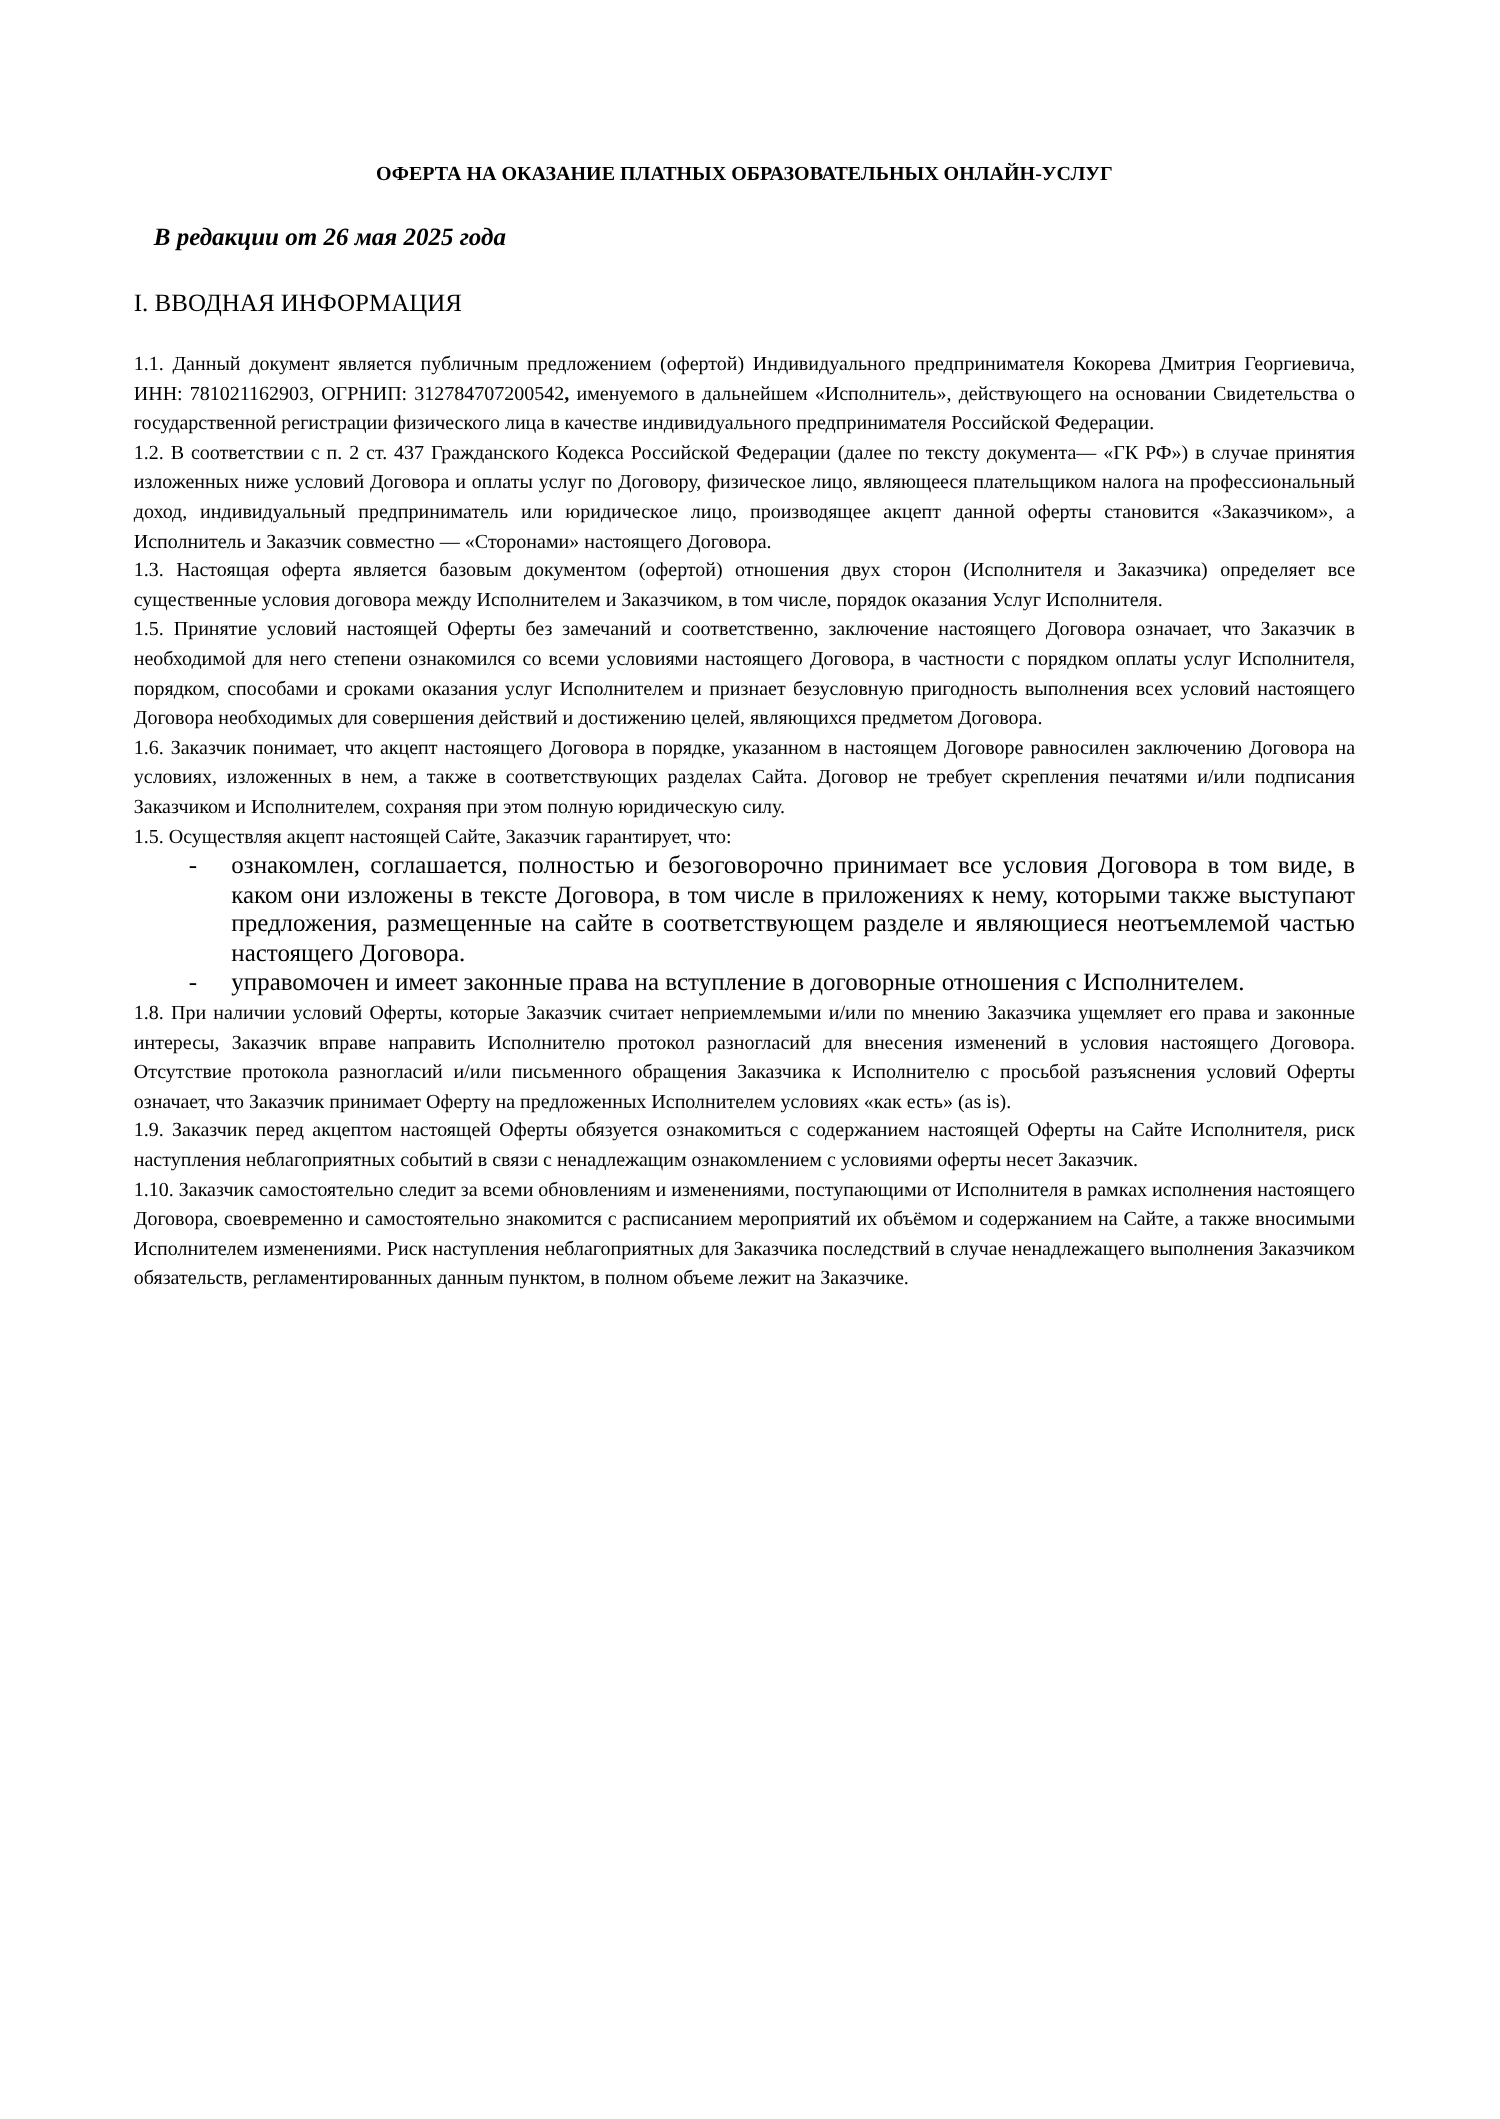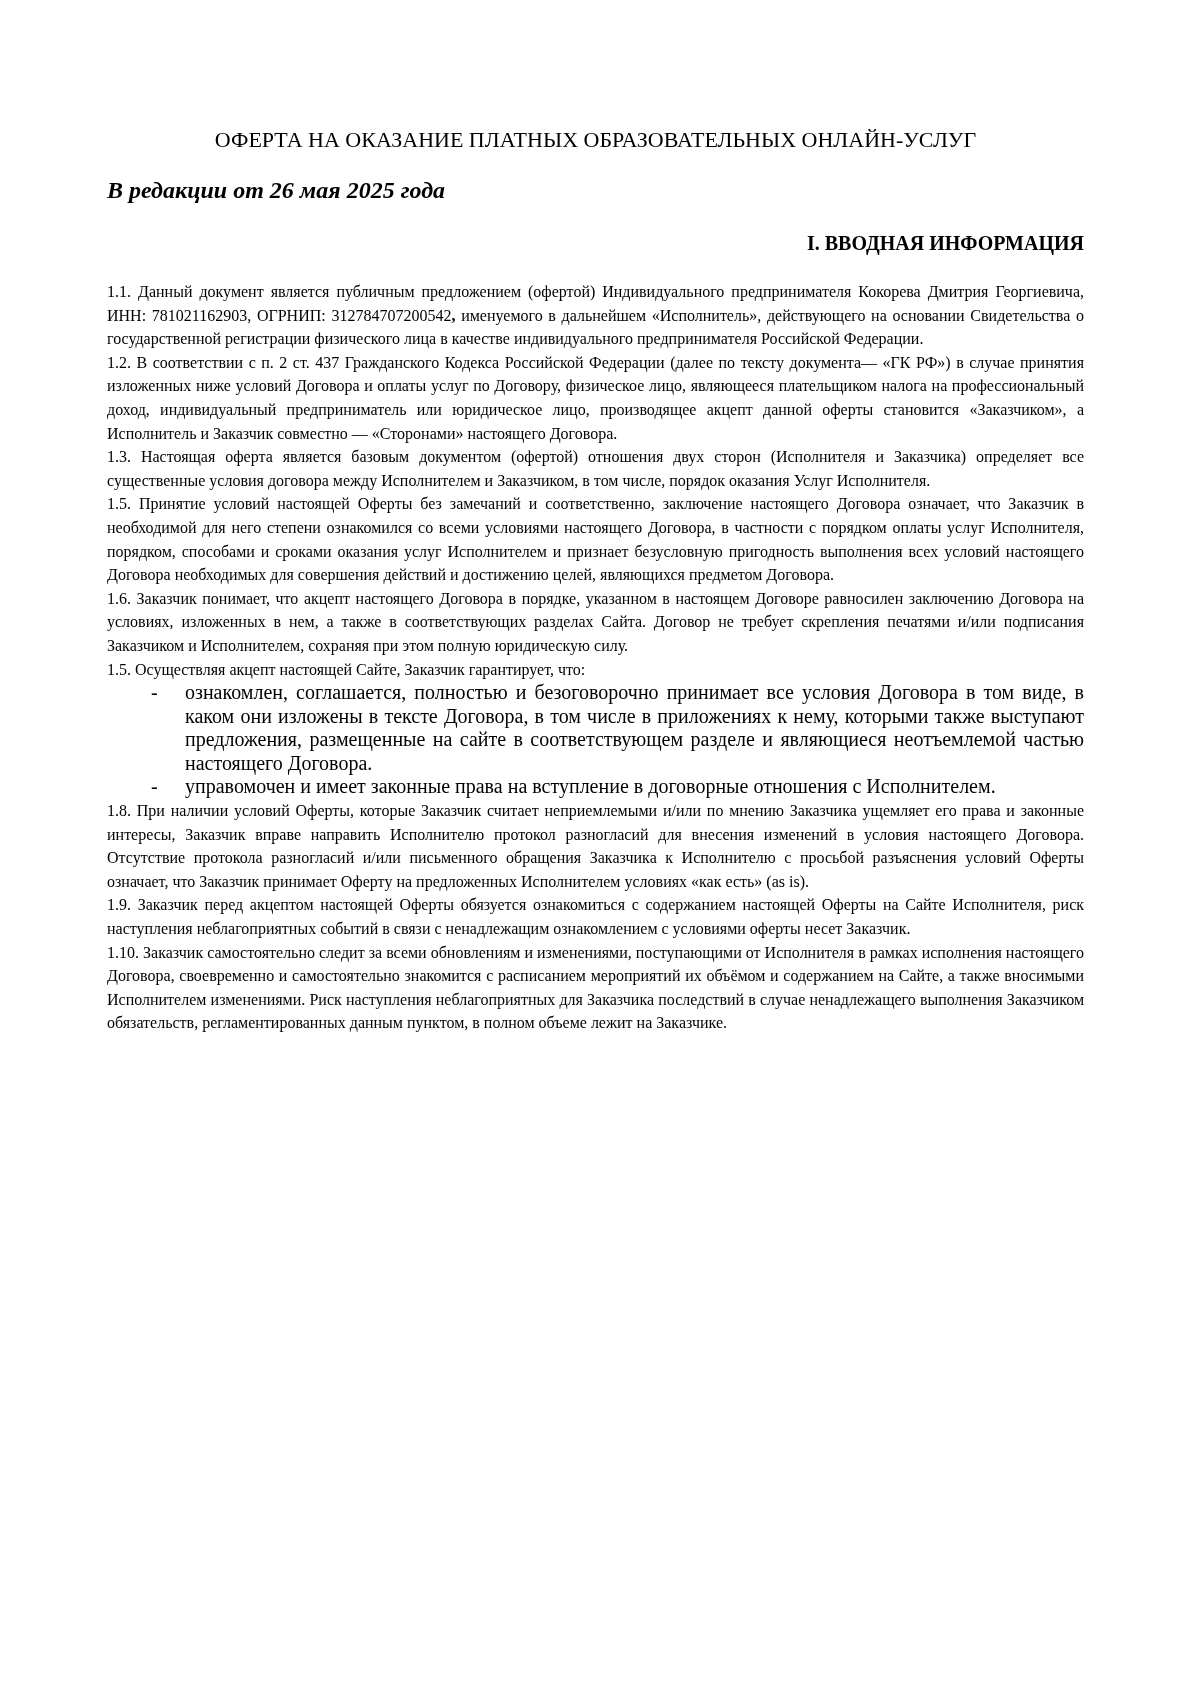--- a/index.html
+++ b/index.html
@@ -16,39 +16,39 @@
       font-family: "Liberation Serif", "DejaVu Serif", serif;
     }
     .page {
       position: absolute;
       left: 107px;
       top: 128px;
       width: 977px;
     }
     .doc-title {
       text-align: center;
-      font-weight: normal;
-      font-size: 22px;
+      font-weight: bold;
+      font-size: 16px;
       line-height: 24px;
       margin: 0 0 26px 0;
       letter-spacing: 0px;
     }
     .meta-line {
       font-weight: bold;
       font-style: italic;
-      font-size: 24px;
+      font-size: 20px;
       line-height: 24px;
-      margin: 0;
+      margin: 16px;
     }
     .meta-block {
       margin-bottom: 29px;
     }
     .section-title {
-      text-align: right;
-      font-weight: bold;
+      text-align: left;
+      font-weight: normal;
       font-size: 20px;
       line-height: 24px;
       margin: 0 0 25px 0;
     }
     .para {
       font-size: 16px;
       line-height: 23.6px;
       text-align: justify;
       margin: 0;
     }

